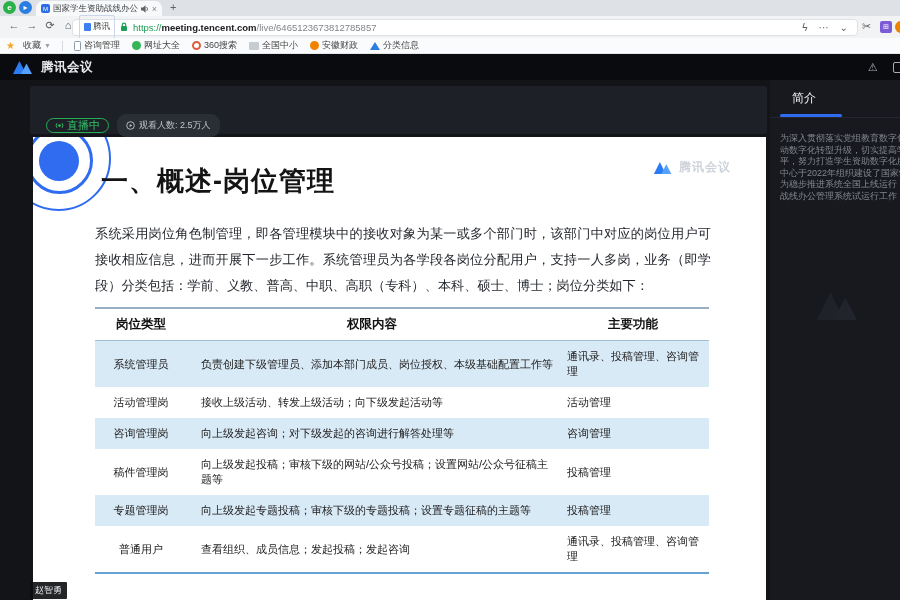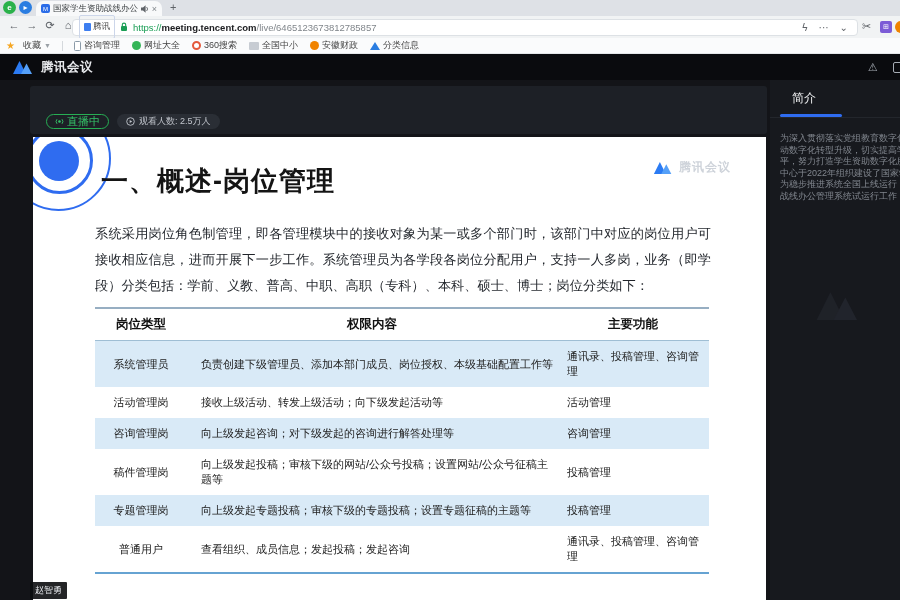--- a/index.html
+++ b/index.html
@@ -61,21 +61,21 @@
   .hdr-ic { position:absolute; top:7px; color:#a7adb5; font-size:11px; }
   .hdr-clip { position:absolute; left:893px; top:8px; width:11px; height:11px; border:1.5px solid #a7adb5; border-radius:2px; }
 
   
   .info-bar { position:absolute; top:86px; left:30px; width:737px; height:48px; background:#1d2026; border-radius:3px; }
   .meet-title { position:absolute; left:16px; top:7px; font-size:13px; color:#e6e8eb; white-space:nowrap; }
   .badge-row { position:absolute; left:16px; top:28px; display:flex; gap:8px; align-items:center; }
   .live-badge { display:flex; align-items:center; gap:3px; border:1px solid #27ae54; color:#35c56a;
                 font-size:11px; border-radius:9px; padding:1px 8px; height:15px; }
   .viewers-badge { display:flex; align-items:center; gap:4px; background:#2a2e35; color:#c2c6cd;
-                   font-size:9px; border-radius:9px; padding:1px 9px; height:15px; }
+                   font-size:9px; border-radius:9px; padding:1px 9px; height:23px; }
 
   
   .slide { position:absolute; left:33px; top:137px; width:733px; height:463px; background:#ffffff; overflow:hidden; }
   .c-solid { position:absolute; left:6px; top:4px; width:40px; height:40px; border-radius:50%; background:#2f6cf0; }
   .c-ring1 { position:absolute; left:-7px; top:-10px; width:67px; height:67px; border-radius:50%; border:3px solid #2f6cf0; }
   .c-ring2 { position:absolute; left:-27px; top:-31px; width:105px; height:105px; border-radius:50%; border:2px solid #2f6cf0; }
   .slide-title { position:absolute; left:68px; top:26px; font-size:27px; font-weight:bold; color:#141414; letter-spacing:1px; }
   .slide-logo { position:absolute; left:620px; top:22px; display:flex; align-items:center; gap:4px; }
   .slide-logo-text { font-size:12px; font-weight:bold; color:#ced3da; letter-spacing:1px; }
   .slide-para { position:absolute; left:62px; top:84px; width:616px; font-size:13.2px; color:#1f2329;

